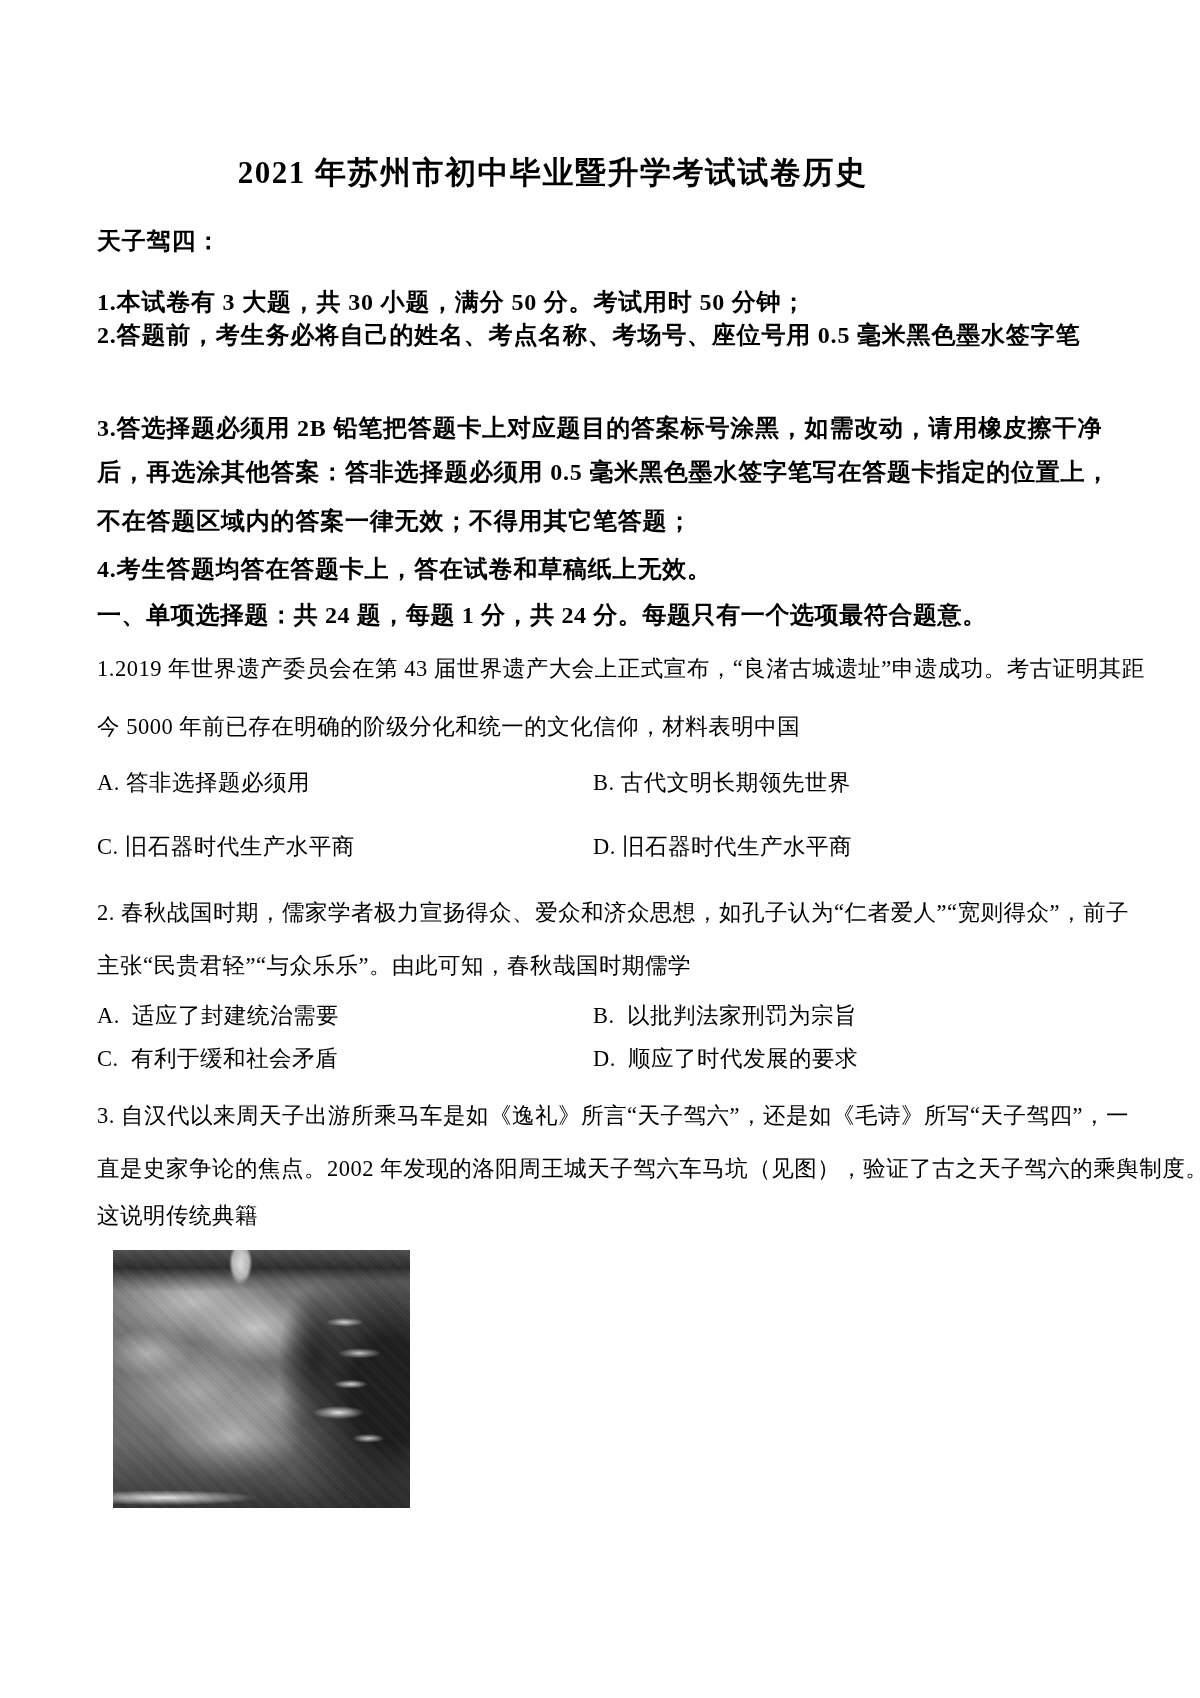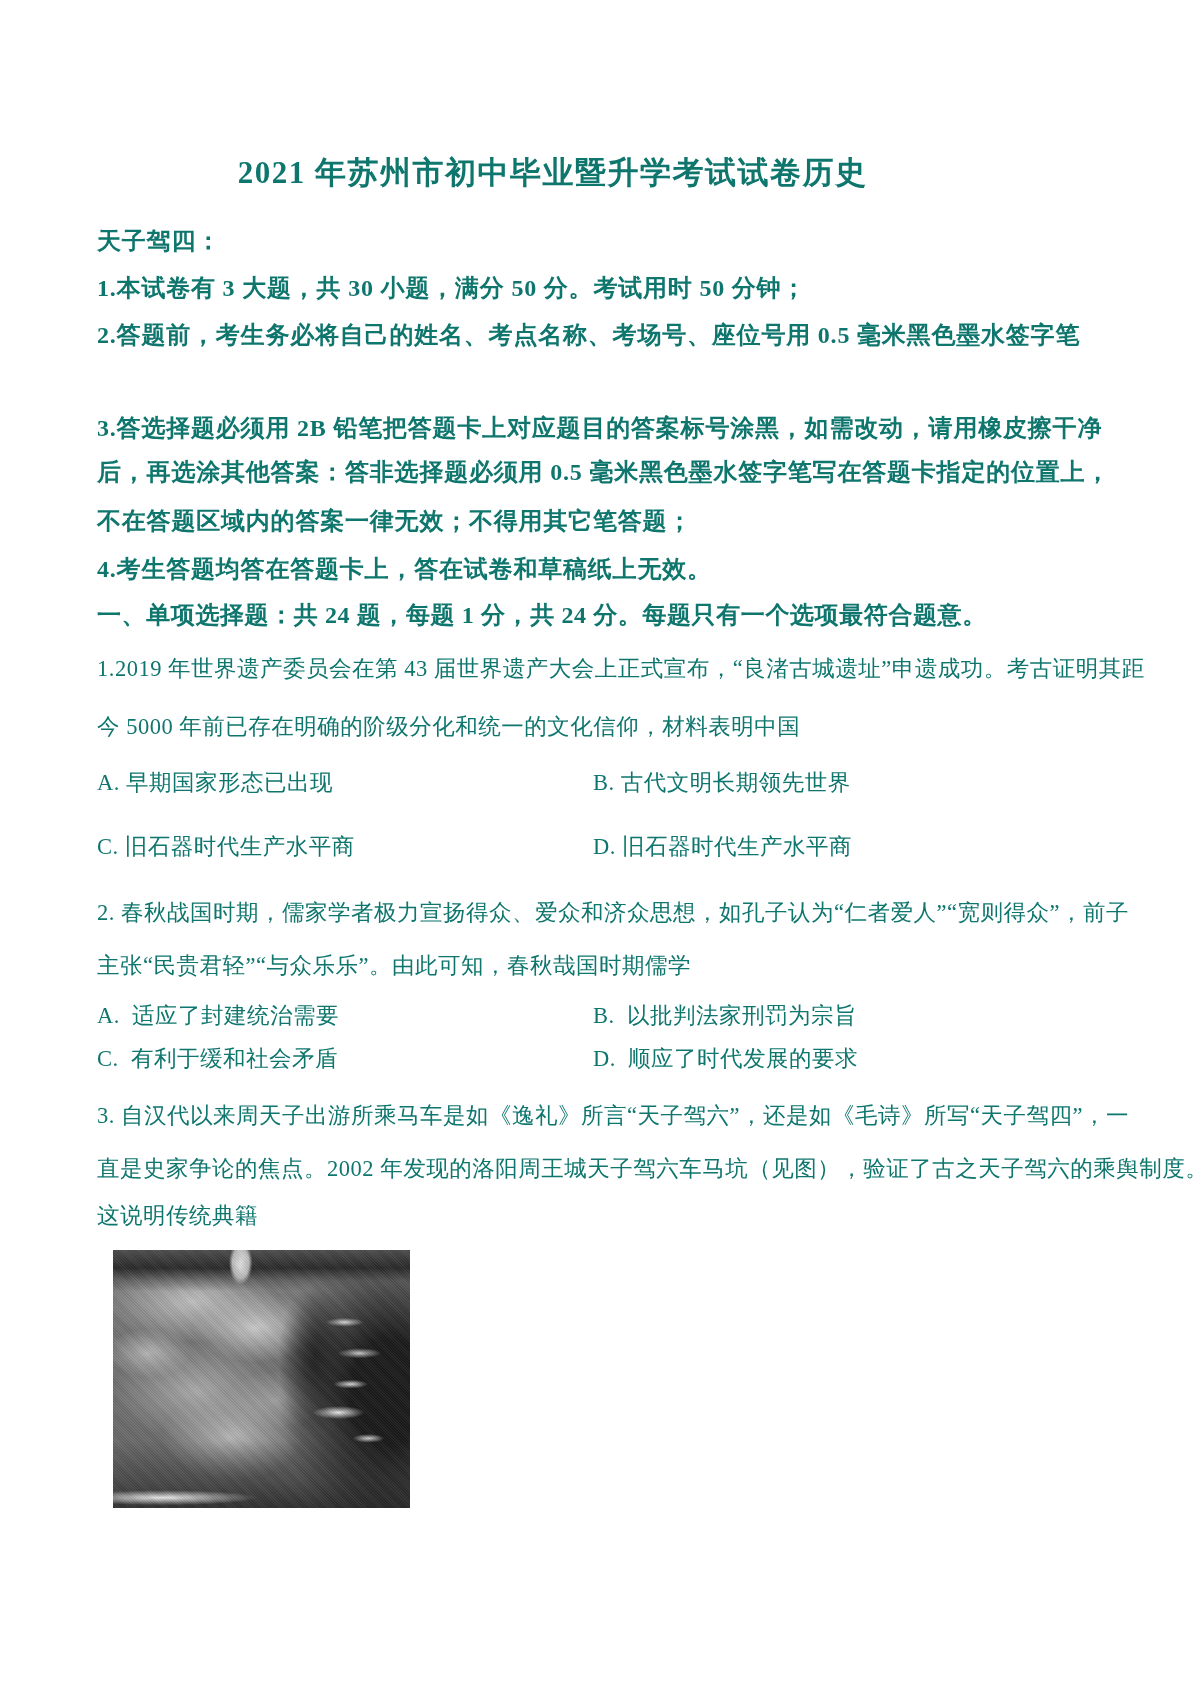--- a/index.html
+++ b/index.html
@@ -8,21 +8,21 @@
     width:1200px;
     height:1698px;
     background:#ffffff;
     overflow:hidden;
     font-family:"Liberation Serif","DejaVu Serif",serif;
   }
   .t-line{
     position:absolute;
     left:97px;
     white-space:pre;
-    color:#0f766e;
+    color:#000000;
     line-height:1.15;
   }
   .title{
     left:0; right:95px;
     text-align:center;
     font-size:31px;
     font-weight:bold;
     letter-spacing:1.5px;
   }
   .notice{
@@ -81,32 +81,32 @@
 </style>
 </head>
 <body>
 
 <div id="page">
 
   <div class="t-line title" style="top:155px">2021 年苏州市初中毕业暨升学考试试卷历史</div>
 
   <div class="t-line notice" style="top:228px">天子驾四：</div>
 
-  <div class="t-line notice" style="top:275px">1.本试卷有 3 大题，共 30 小题，满分 50 分。考试用时 50 分钟；</div>
+  <div class="t-line notice" style="top:289px">1.本试卷有 3 大题，共 30 小题，满分 50 分。考试用时 50 分钟；</div>
   <div class="t-line notice" style="top:322px">2.答题前，考生务必将自己的姓名、考点名称、考场号、座位号用 0.5 毫米黑色墨水签字笔</div>
   <div class="t-line notice" style="top:415px">3.答选择题必须用 2B 铅笔把答题卡上对应题目的答案标号涂黑，如需改动，请用橡皮擦干净</div>
   <div class="t-line notice" style="top:459px">后，再选涂其他答案：答非选择题必须用 0.5 毫米黑色墨水签字笔写在答题卡指定的位置上，</div>
   <div class="t-line notice" style="top:508px">不在答题区域内的答案一律无效；不得用其它笔答题；</div>
   <div class="t-line notice" style="top:556px">4.考生答题均答在答题卡上，答在试卷和草稿纸上无效。</div>
 
   <div class="t-line section" style="top:602px">一、单项选择题：共 24 题，每题 1 分，共 24 分。每题只有一个选项最符合题意。</div>
 
   <div class="t-line q" style="top:656px">1.2019 年世界遗产委员会在第 43 届世界遗产大会上正式宣布，“良渚古城遗址”申遗成功。考古证明其距</div>
   <div class="t-line q" style="top:714px">今 5000 年前已存在明确的阶级分化和统一的文化信仰，材料表明中国</div>
-  <div class="t-line q" style="top:770px">A. 早期国家形态已出现</div>
+  <div class="t-line q" style="top:770px">A. 答非选择题必须用</div>
   <div class="t-line q opt2" style="top:770px">B. 古代文明长期领先世界</div>
   <div class="t-line q" style="top:834px">C. 旧石器时代生产水平商</div>
   <div class="t-line q opt2" style="top:834px">D. 旧石器时代生产水平商</div>
 
   <div class="t-line q" style="top:900px">2. 春秋战国时期，儒家学者极力宣扬得众、爱众和济众思想，如孔子认为“仁者爱人”“宽则得众”，前子</div>
   <div class="t-line q" style="top:953px">主张“民贵君轻”“与众乐乐”。由此可知，春秋哉国时期儒学</div>
   <div class="t-line q" style="top:1003px">A.  适应了封建统治需要</div>
   <div class="t-line q opt2" style="top:1003px">B.  以批判法家刑罚为宗旨</div>
   <div class="t-line q" style="top:1046px">C.  有利于缓和社会矛盾</div>
   <div class="t-line q opt2" style="top:1046px">D.  顺应了时代发展的要求</div>

